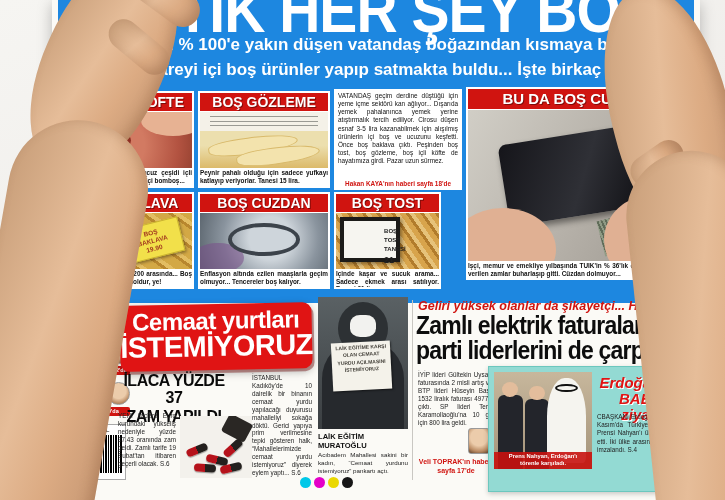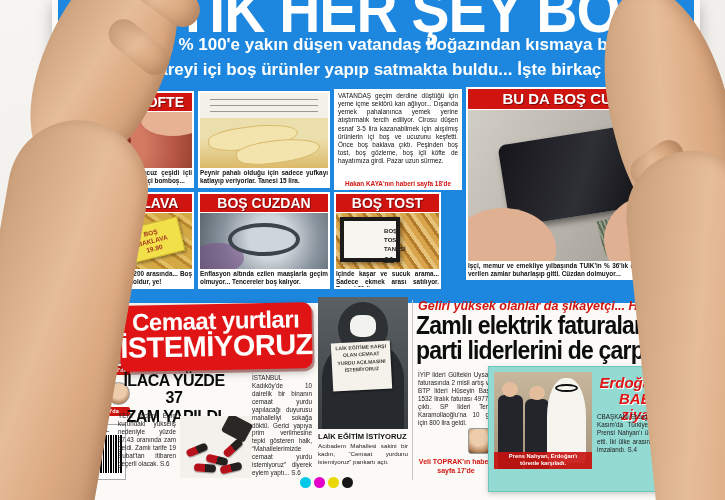--- a/index.html
+++ b/index.html
@@ -148,20 +148,21 @@
         <div class="sbox-title">BOŞ İÇLİ KÖFTE</div>
         <div class="sbox-photo ph-kofte">
           <div class="hand" style="left:-12%;bottom:-18%;width:55%;height:60%;"></div>
           <div class="hand" style="right:-10%;top:-12%;width:50%;height:55%;"></div>
           <div class="ball"></div>
         </div>
         <div class="sbox-cap">Kebapçı sofralarının en ucuz çeşidi içli köftenin kıyması kaldırıldı. İçi bomboş...</div>
       </div>
 
       <div class="sbox" style="left:140px;top:5px;width:132px;height:97px;">
+        <div class="sbox-title">BOŞ GÖZLEME</div>
         <div class="sbox-photo ph-gozleme">
           <div class="receipt-line" style="top:8%;"></div>
           <div class="receipt-line" style="top:16%;"></div>
           <div class="receipt-line" style="top:24%;"></div>
           <div class="fold" style="left:6%;top:44%;width:70%;height:30%;"></div>
           <div class="fold" style="left:28%;top:62%;width:66%;height:30%;"></div>
         </div>
         <div class="sbox-cap">Peynir pahalı olduğu için sadece yufkayı katlayıp veriyorlar. Tanesi 15 lira.</div>
       </div>
 
@@ -267,21 +268,21 @@
       <div class="dot" style="background:#161616;"></div>
     </div>
 
     <div class="ph-protest">
       <div class="hood"></div>
       <div class="mask"></div>
       <div class="body-dark"></div>
       <div class="sign">LAİK EĞİTİME KARŞI OLAN CEMAAT YURDU AÇILMASINI İSTEMİYORUZ</div>
     </div>
     <div class="protest-cap">
-      <div class="t">LAİK EĞİTİM İSTİYORUZ</div>
+      <div class="t">LAİK EĞİTİM MURATOĞLU</div>
       <div class="b">Acıbadem Mahallesi sakini bir kadın, “Cemaat yurdunu istemiyoruz” pankartı açtı.</div>
     </div>
     <div class="vrule"></div>
 
     <div class="kicker">Geliri yüksek olanlar da şikayetçi... Halkı siz düşünün!</div>
     <div class="elec-hl">
       <div>Zamlı elektrik faturaları</div>
       <div>parti liderlerini de çarptı</div>
     </div>
     <div class="small-body" style="left:366px;top:371px;width:78px;height:82px;">İYİP lideri Gültekin Uysal'ın faturasında 2 misli artış var. BTP lideri Hüseyin Baş'ın 1532 liralık faturası 4977'ye çıktı. SP lideri Temel Karamollaoğlu'na 10 gün için 800 lira geldi.</div>

